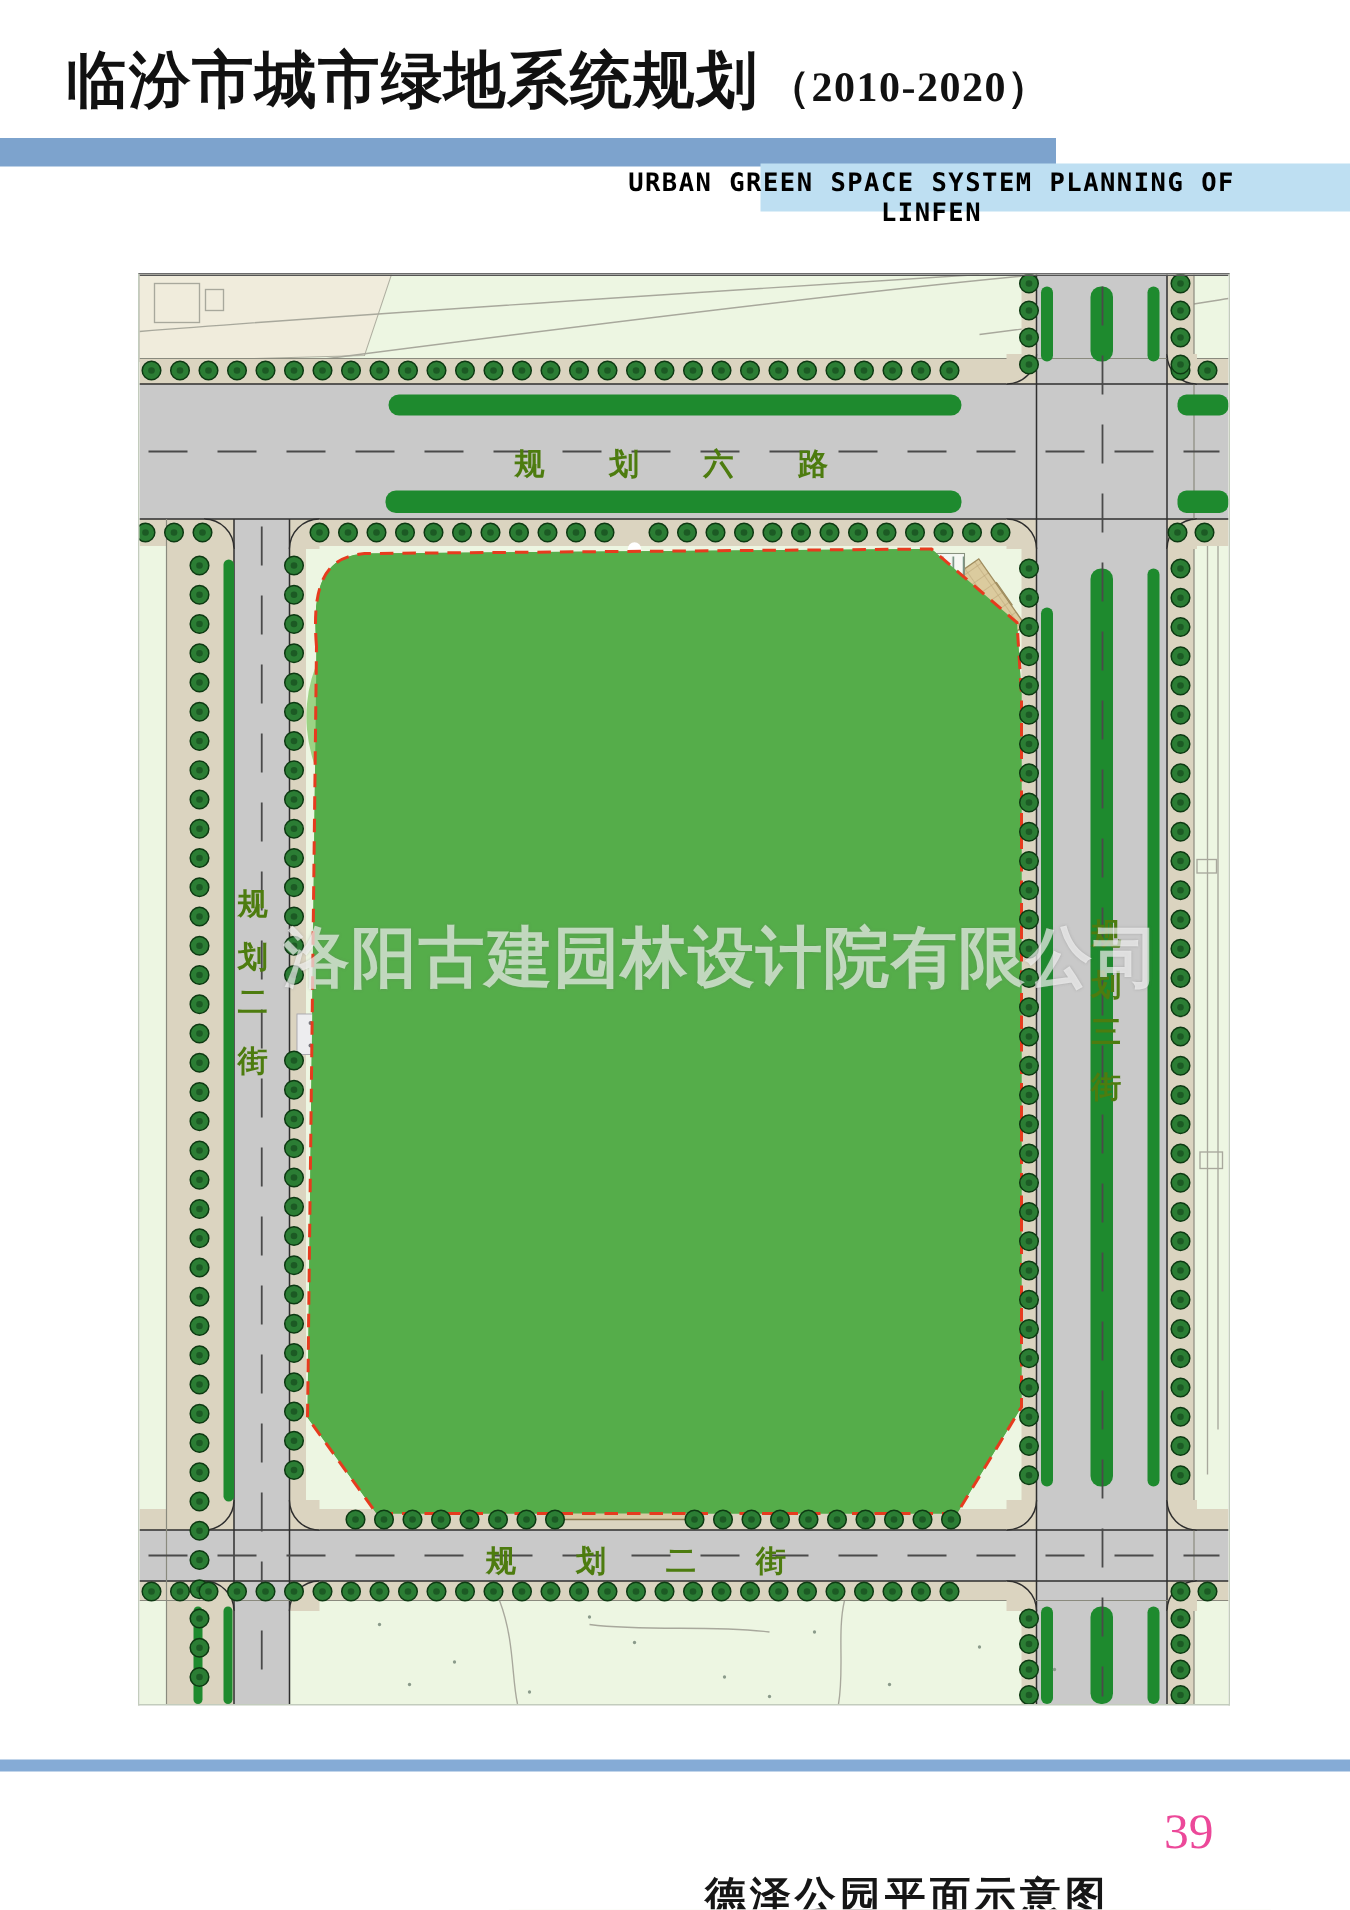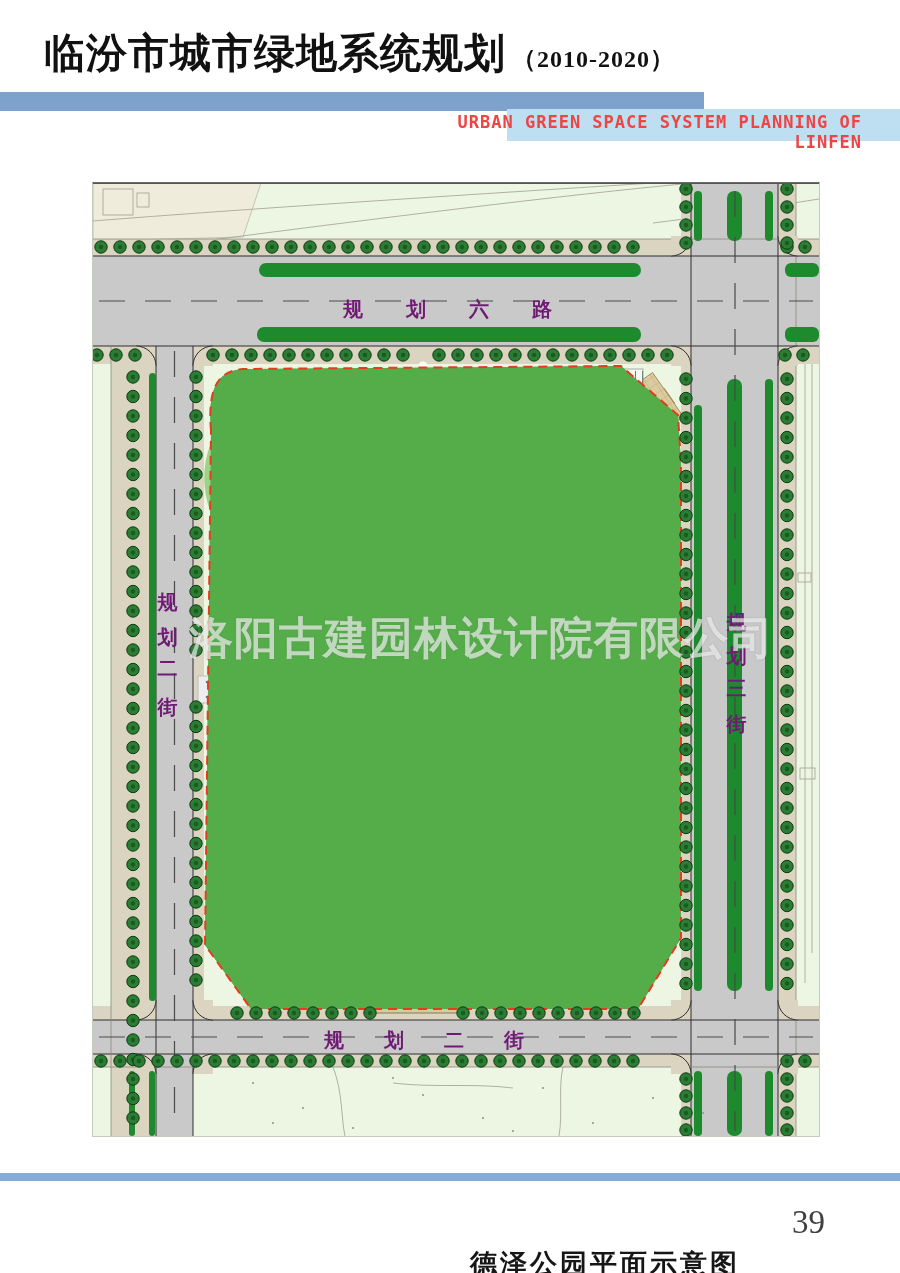--- a/index.html
+++ b/index.html
@@ -1,42 +1,42 @@
 <!DOCTYPE html>
 <html><head>
 <meta charset="utf-8">
 <style>
   html,body{margin:0;padding:0;background:#ffffff;}
   #page{position:relative;width:900px;height:1273px;background:#ffffff;overflow:hidden;
         font-family:"Liberation Serif","DejaVu Serif",serif;}
   
   #title{position:absolute;left:44px;top:26px;font-size:41px;letter-spacing:1px;
          color:#111;font-weight:600;white-space:nowrap;}
-  #title .yr{font-size:24px;font-weight:600;margin-left:6px;}
+  #title .yr{font-size:28px;font-weight:600;margin-left:6px;}
   #bar-dark{position:absolute;left:0;top:92px;width:704px;height:19px;background:#7da3cd;}
   #band-light{position:absolute;left:507px;top:109px;width:393px;height:32px;background:#bedff2;}
-  #sub-en{position:absolute;left:380px;top:112px;width:482px;text-align:right;
+  #sub-en{position:absolute;left:380px;top:112px;width:482px;text-align:center;
           font-family:"DejaVu Sans Mono","Liberation Mono",monospace;font-weight:bold;
-          font-size:17px;letter-spacing:1px;color:#ef4444;}
+          font-size:17px;letter-spacing:1px;color:#000000;}
   
   #map{position:absolute;left:92px;top:182px;width:726px;height:953px;
        border:1px solid #c3ccbd;border-top:1px solid #6d6d6d;box-sizing:content-box;}
   #map svg{display:block;}
   .roadlabel{position:absolute;font-family:"Liberation Serif","DejaVu Serif",serif;
-             font-size:20px;font-weight:600;color:#701a75;white-space:nowrap;z-index:5;}
+             font-size:20px;font-weight:600;color:#4d7c0f;white-space:nowrap;z-index:5;}
   .roadlabel.v{writing-mode:vertical-rl;text-orientation:upright;}
   #wm{position:absolute;left:96px;top:426px;z-index:6;white-space:nowrap;
       font-family:"Liberation Sans","DejaVu Sans",sans-serif;font-weight:bold;
       font-size:44px;letter-spacing:1px;color:rgba(255,255,255,0.62);
       text-shadow:0 0 2px rgba(110,110,110,0.35);text-align:center;}
   
   #rule{position:absolute;left:0;top:1173px;width:900px;height:8px;background:#85abd6;}
   #caption{position:absolute;left:470px;top:1246px;font-size:27px;letter-spacing:3px;
            color:#161616;font-weight:600;}
-  #pageno{position:absolute;left:792px;top:1204px;font-size:33px;color:#404040;}
+  #pageno{position:absolute;left:776px;top:1204px;font-size:33px;color:#ec4899;}
 </style>
 </head>
 <body>
 
 <div id="page">
 
   <div id="title">
     <span>临汾市城市绿地系统规划</span><span class="yr">（2010-2020）</span>
   </div>
   <div id="bar-dark"></div>

